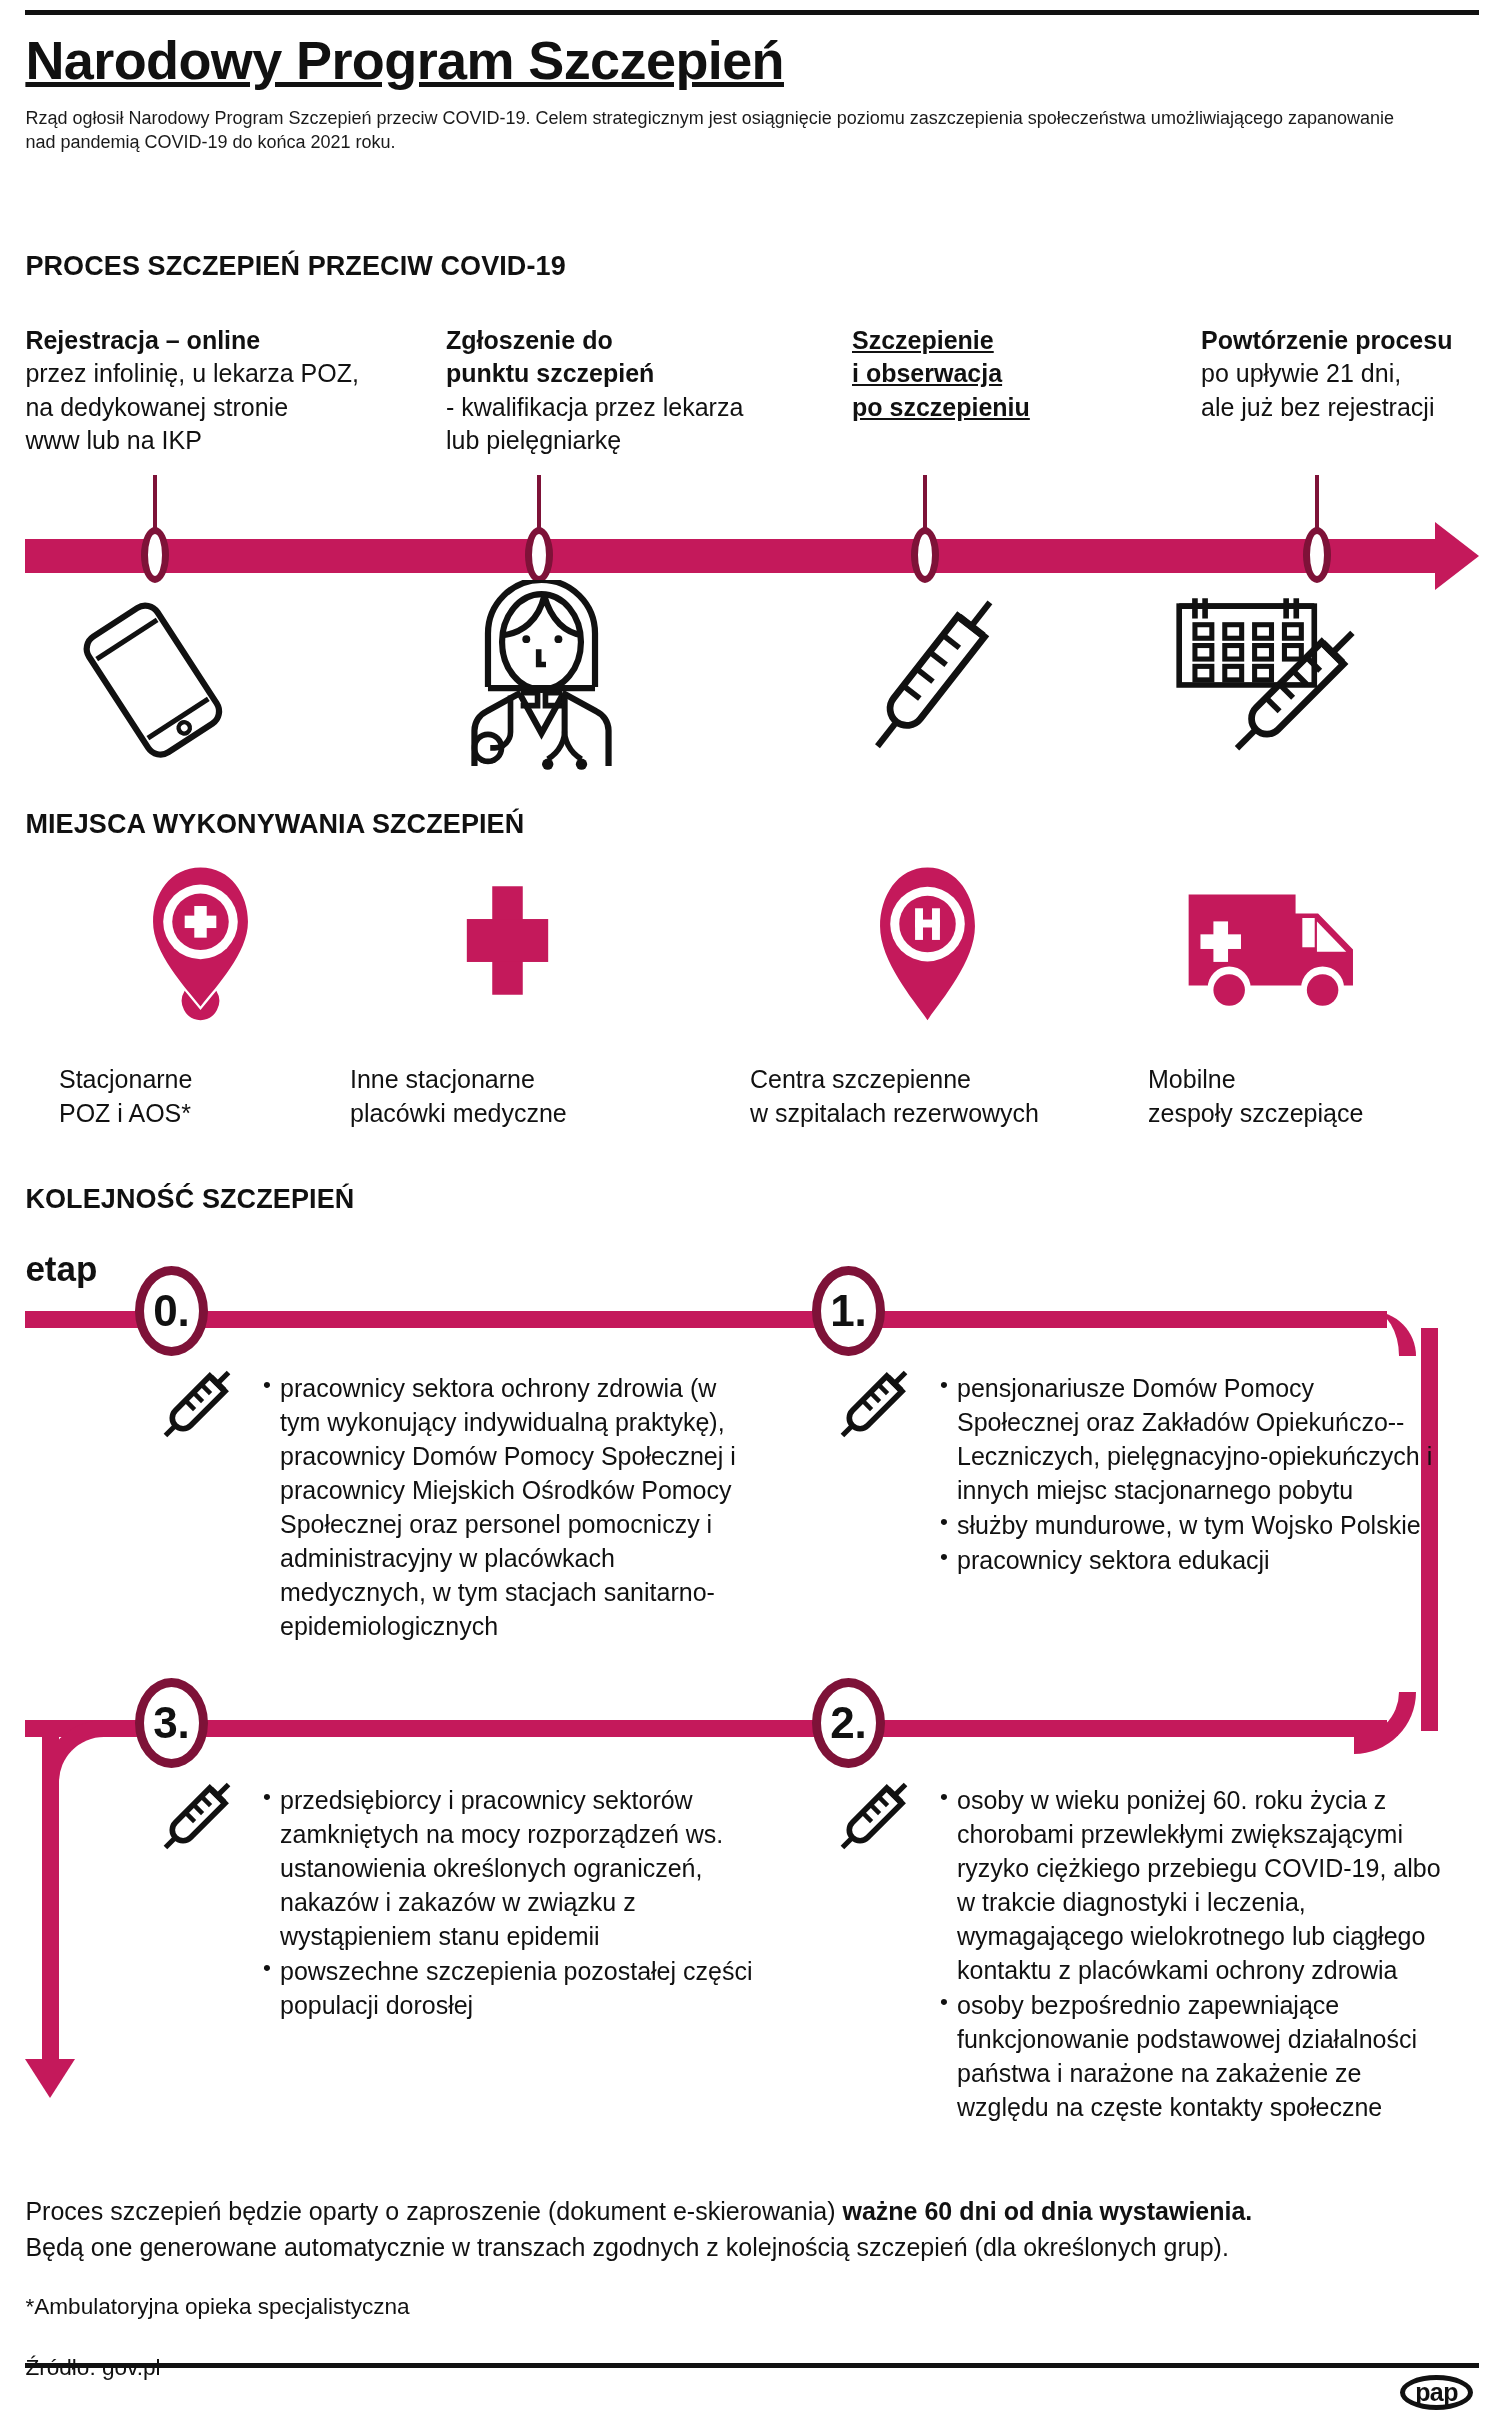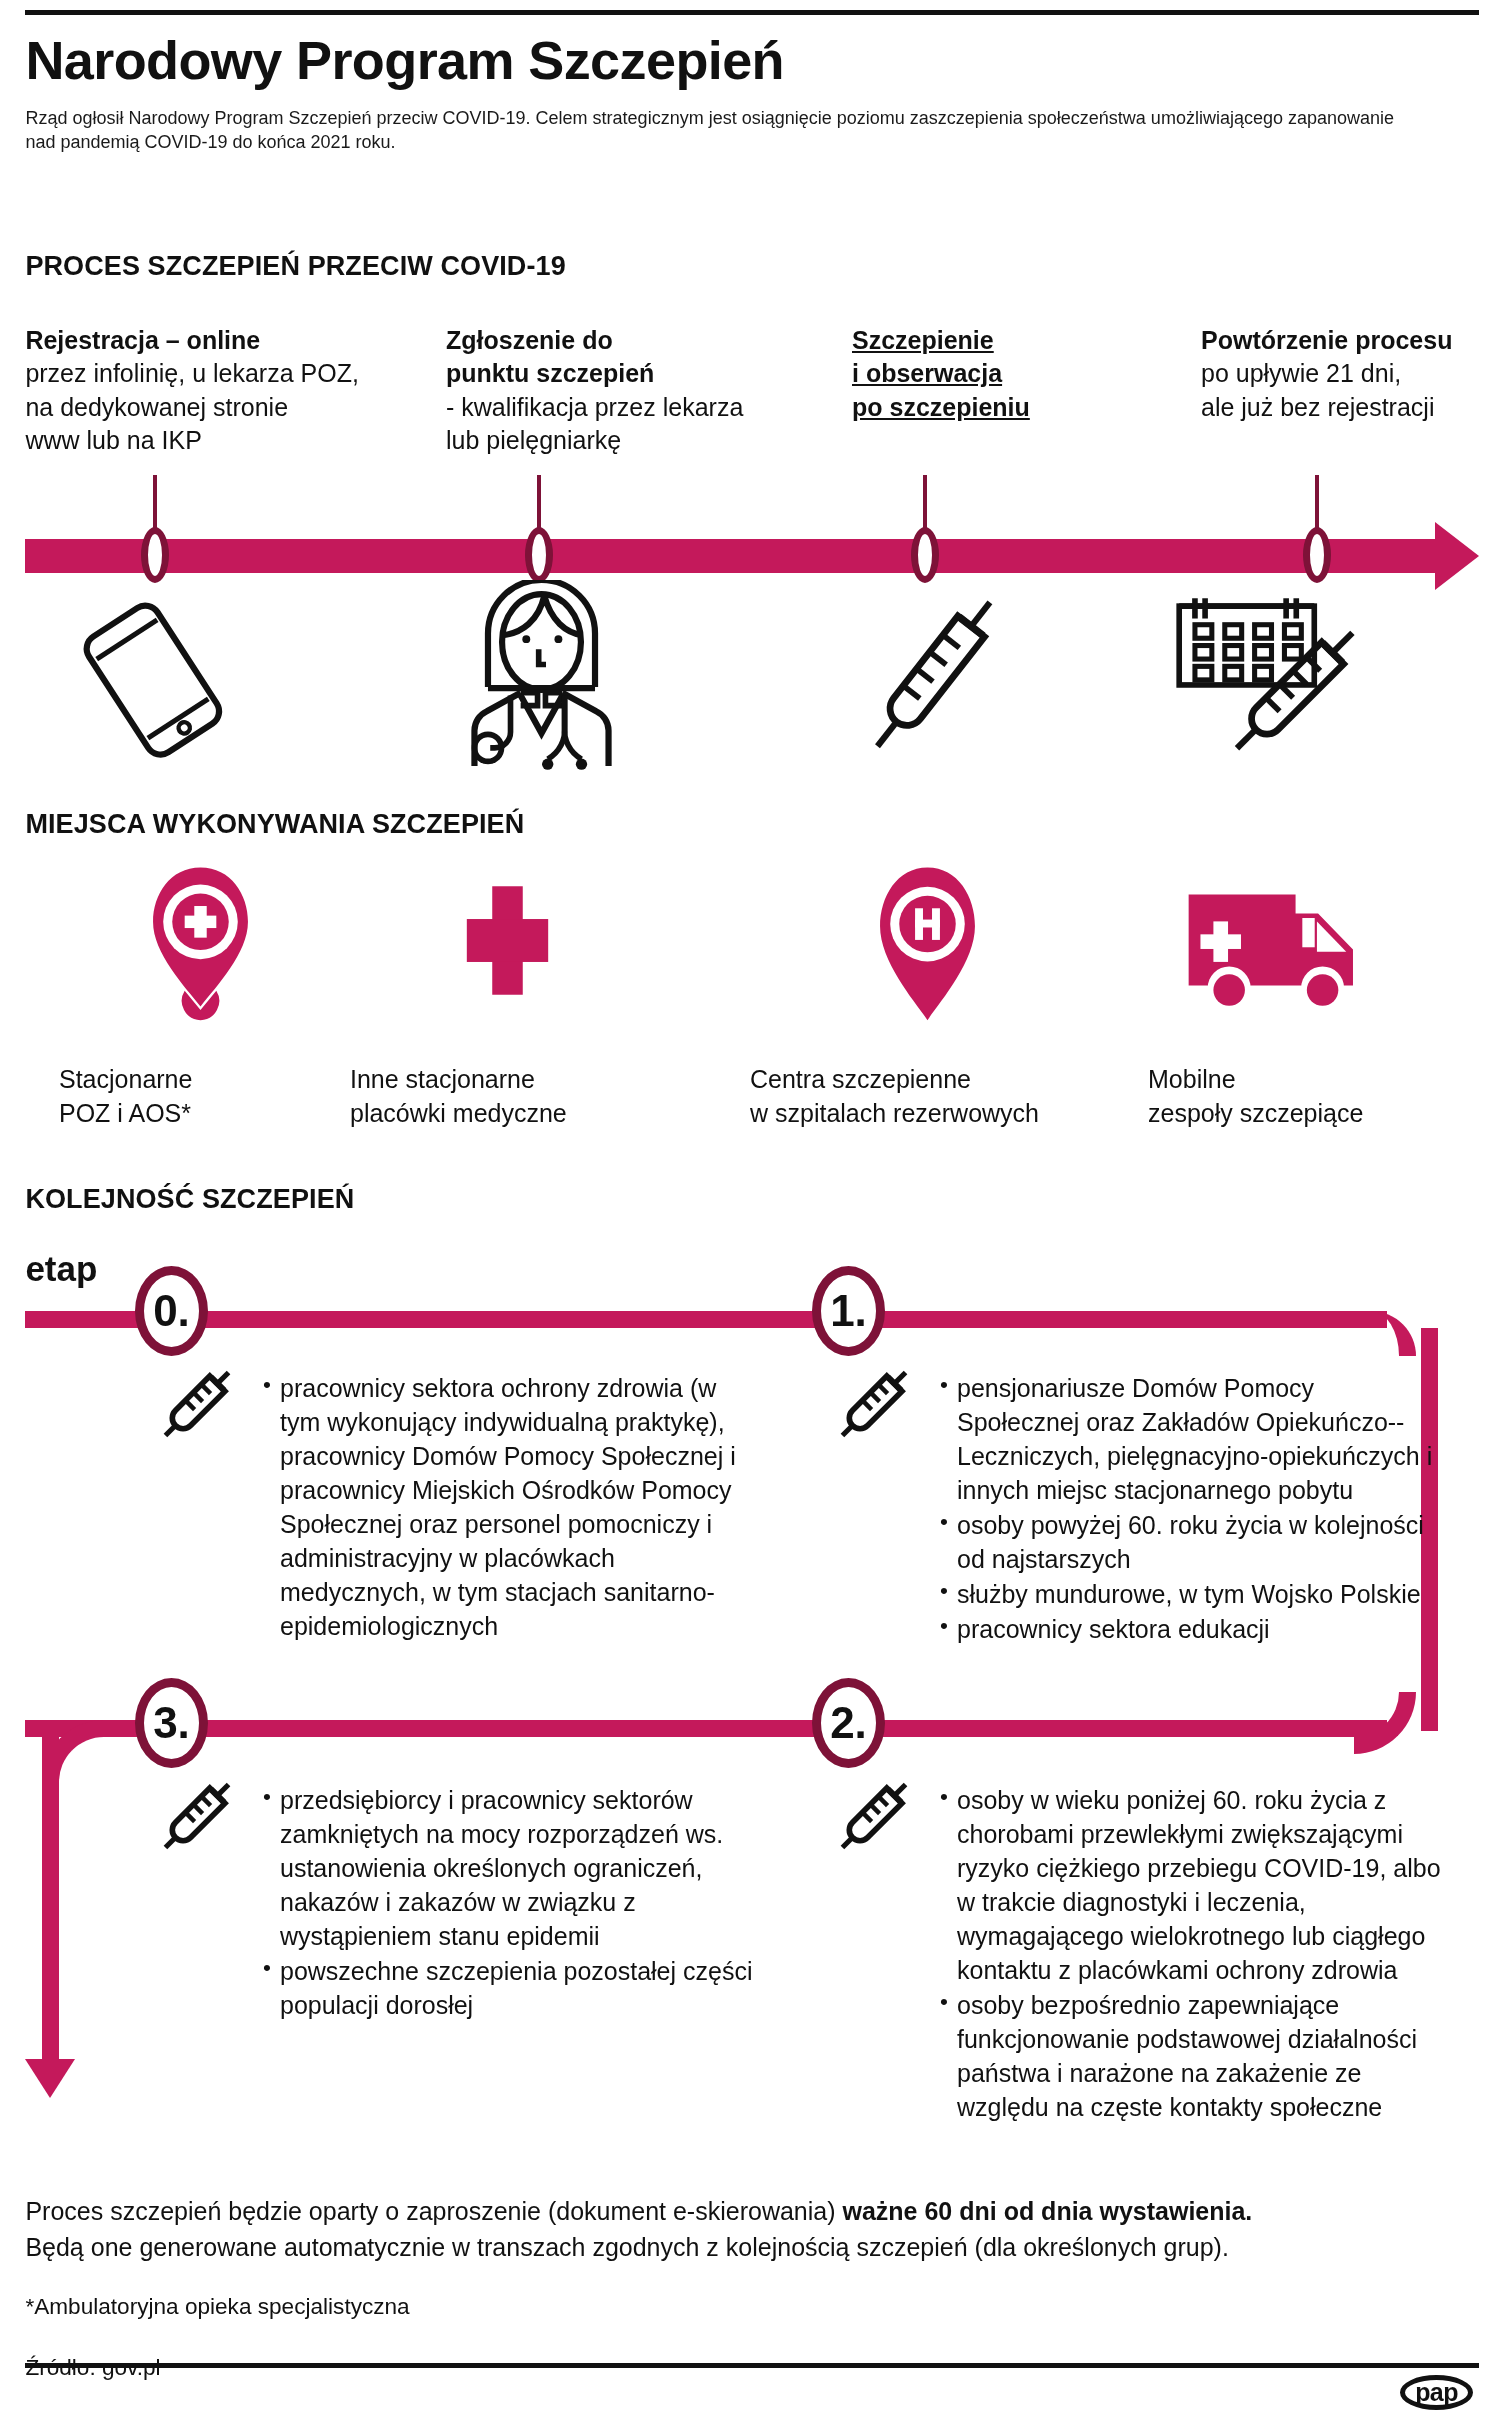--- a/index.html
+++ b/index.html
@@ -8,21 +8,21 @@
     font-family:"Liberation Sans", sans-serif;
     color:#111111;
     position:relative;overflow:hidden;
   }
   .page{position:relative;width:1505px;height:2413px;}
 
   
   .toprule{position:absolute;left:25.4px;top:10.2px;width:1454px;height:5.1px;background:#111;}
 
   
-  .title{position:absolute;left:25.4px;top:33px;font-size:54px;font-weight:bold;letter-spacing:-0.6px;line-height:1;}
+  .title{position:absolute;left:25.4px;top:33px;font-size:54px;font-weight:bold;letter-spacing:-0.6px;line-height:1;text-decoration:underline;}
   .lede{position:absolute;left:25.4px;top:107px;width:1371px;font-size:18px;line-height:1.33;font-weight:normal;color:#1a1a1a;}
 
   
   .sec-head{position:absolute;font-size:27px;font-weight:bold;letter-spacing:0.1px;}
 
   
   .proc-col{position:absolute;font-size:25px;line-height:1.33;}
   .proc-col .b{font-weight:bold;}
   .proc-col .n{font-weight:normal;}
 
@@ -295,21 +295,20 @@
         <line x1="66" y1="55" x2="89" y2="55" stroke="#111" stroke-width="8"></line>
         <line x1="66" y1="75" x2="89" y2="75" stroke="#111" stroke-width="8"></line>
         <line x1="66" y1="95" x2="89" y2="95" stroke="#111" stroke-width="8"></line>
         <line x1="85" y1="139" x2="85" y2="164" stroke="#111" stroke-width="9"></line>
       </g>
     </svg>
   </div>
   <div class="stage-body" style="left:931px;top:1362px;width:519px;">
     <ul>
       <li>pensjonariusze Domów Pomocy Społecznej oraz Zakładów Opiekuńczo--Leczniczych, pielęgnacyjno-opiekuńczych i innych miejsc stacjonarnego pobytu</li>
-      <li>osoby powyżej 60. roku życia w kolejności od najstarszych</li>
       <li>służby mundurowe, w tym Wojsko Polskie</li>
       <li>pracownicy sektora edukacji</li>
     </ul>
   </div>
 
   <div class="num" style="left:135px;top:1678px;">3.</div>
   <div class="lineicon" style="left:149px;top:1768px;">
     <svg width="96" height="96" viewBox="0 0 170 170">
       <g transform="rotate(45 85 85)">
         <line x1="85" y1="6" x2="85" y2="34" stroke="#111" stroke-width="9"></line>

